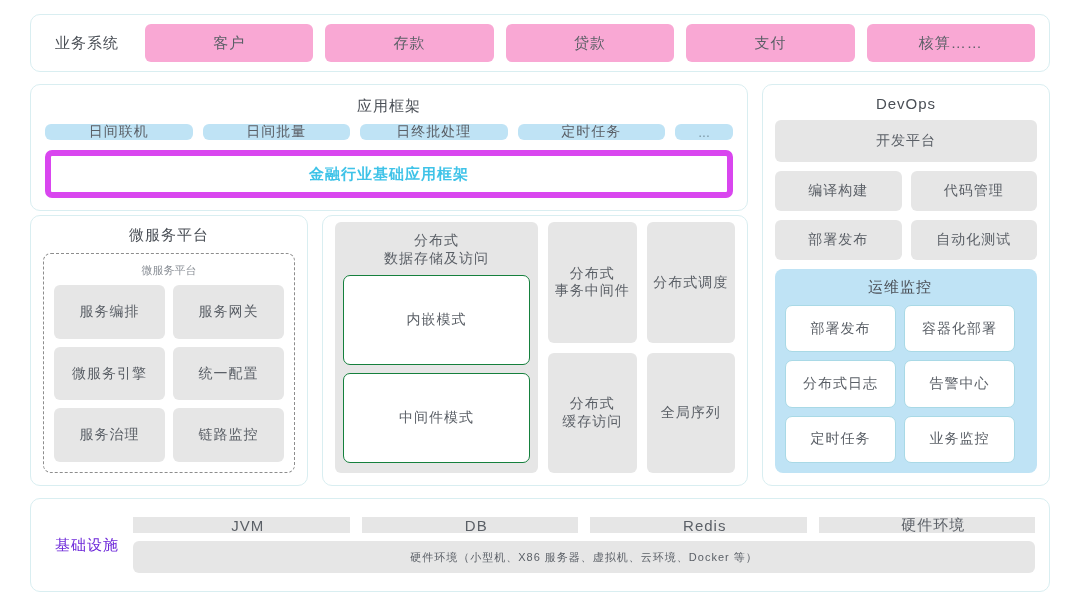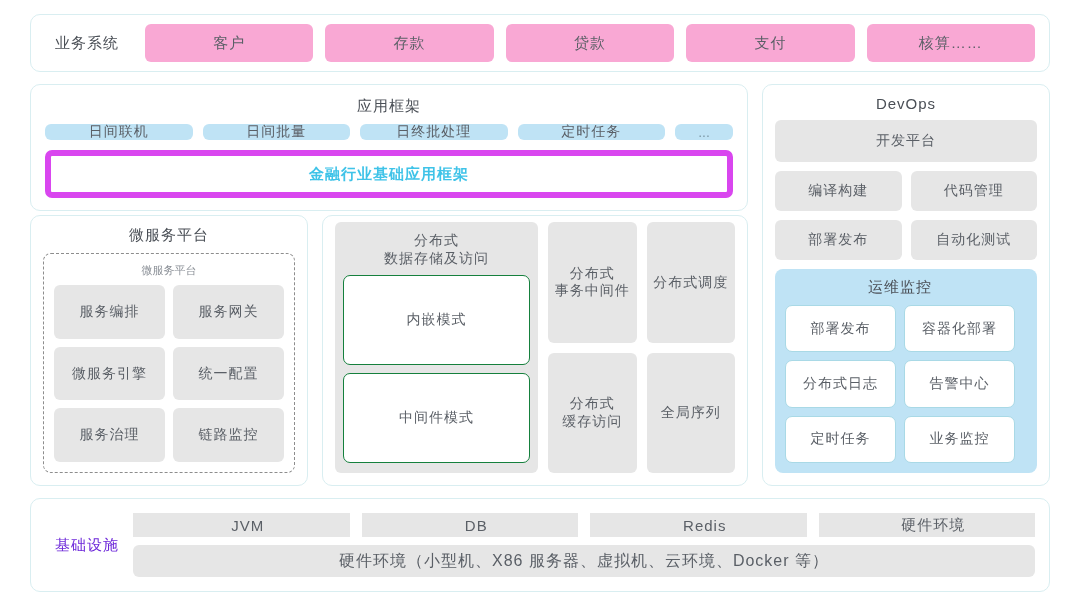--- a/index.html
+++ b/index.html
@@ -316,39 +316,39 @@
     display: flex;
     flex-direction: column;
     gap: 8px;
   }
   .infra-top {
     display: flex;
     gap: 12px;
   }
   .infra-chip {
     flex: 1;
-    height: 24px;
+    height: 16px;
     background: #e6e6e6;
     border-radius: 0;
     display: flex;
     align-items: center;
     justify-content: center;
     font-size: 15px;
     color: #5a5f66;
     letter-spacing: 1px;
     padding-left: 13px;
   }
   .infra-hw {
     height: 32px;
     background: #e6e6e6;
     border-radius: 6px;
     display: flex;
     align-items: center;
     justify-content: center;
-    font-size: 16px;
+    font-size: 11px;
     color: #5a5f66;
     letter-spacing: 1px;
   }
 </style>
 </head>
 <body>
 
 <div class="page">
 
   <div class="panel biz-row">

